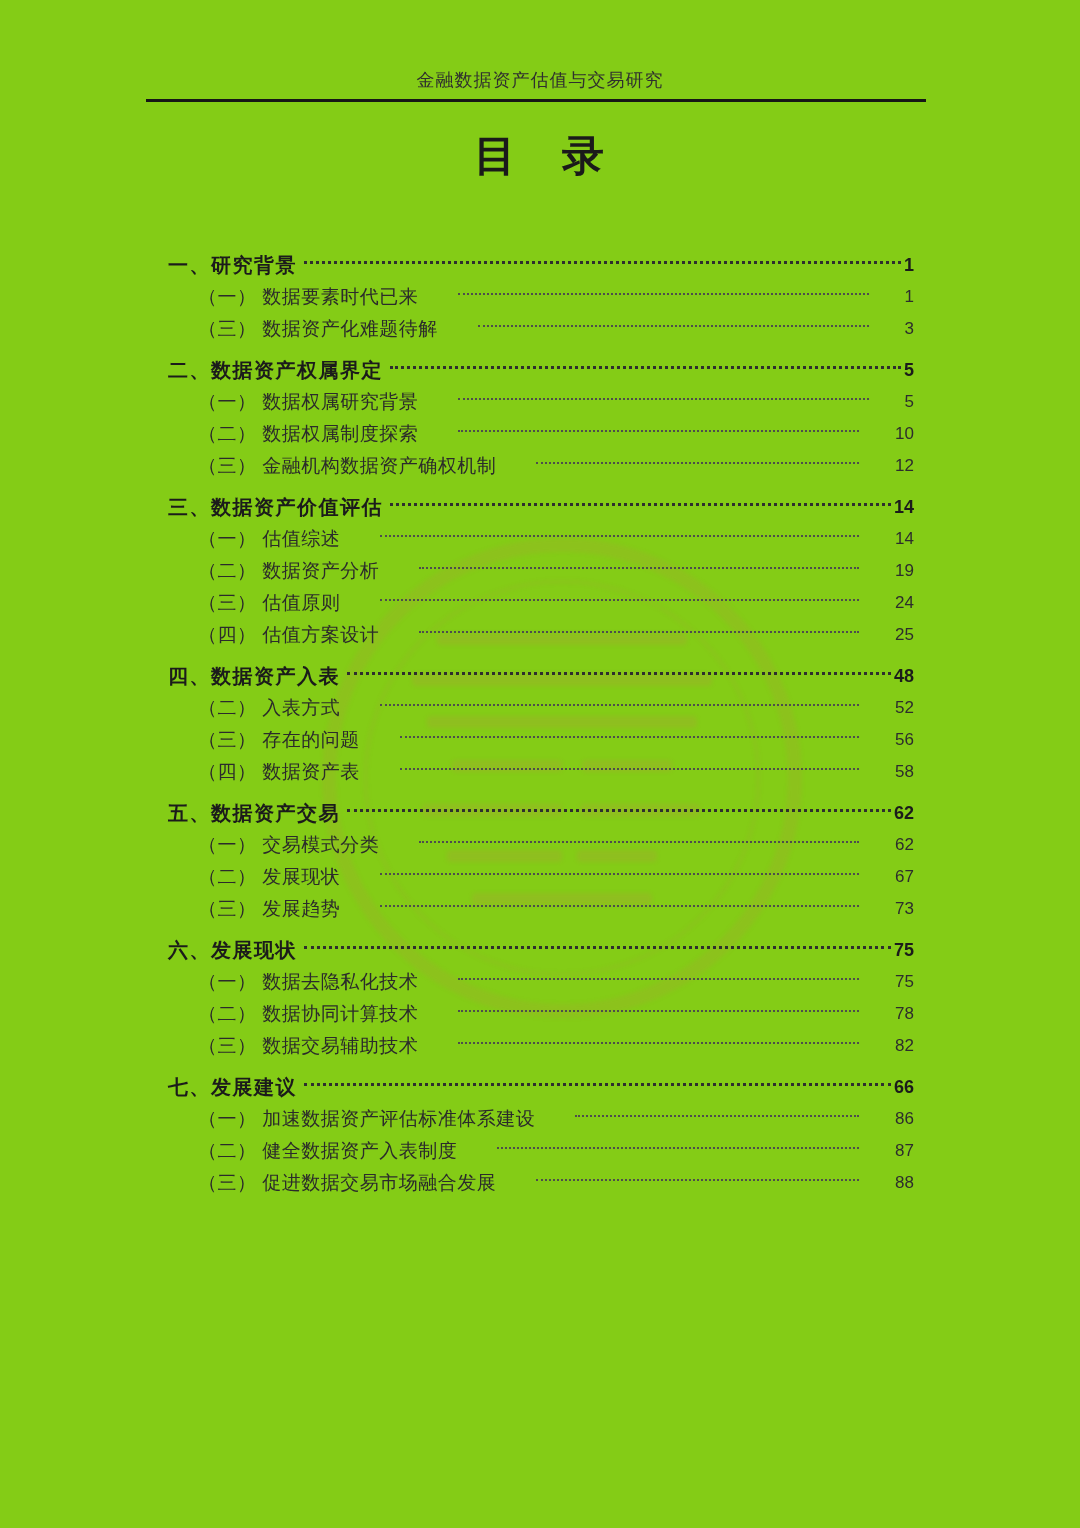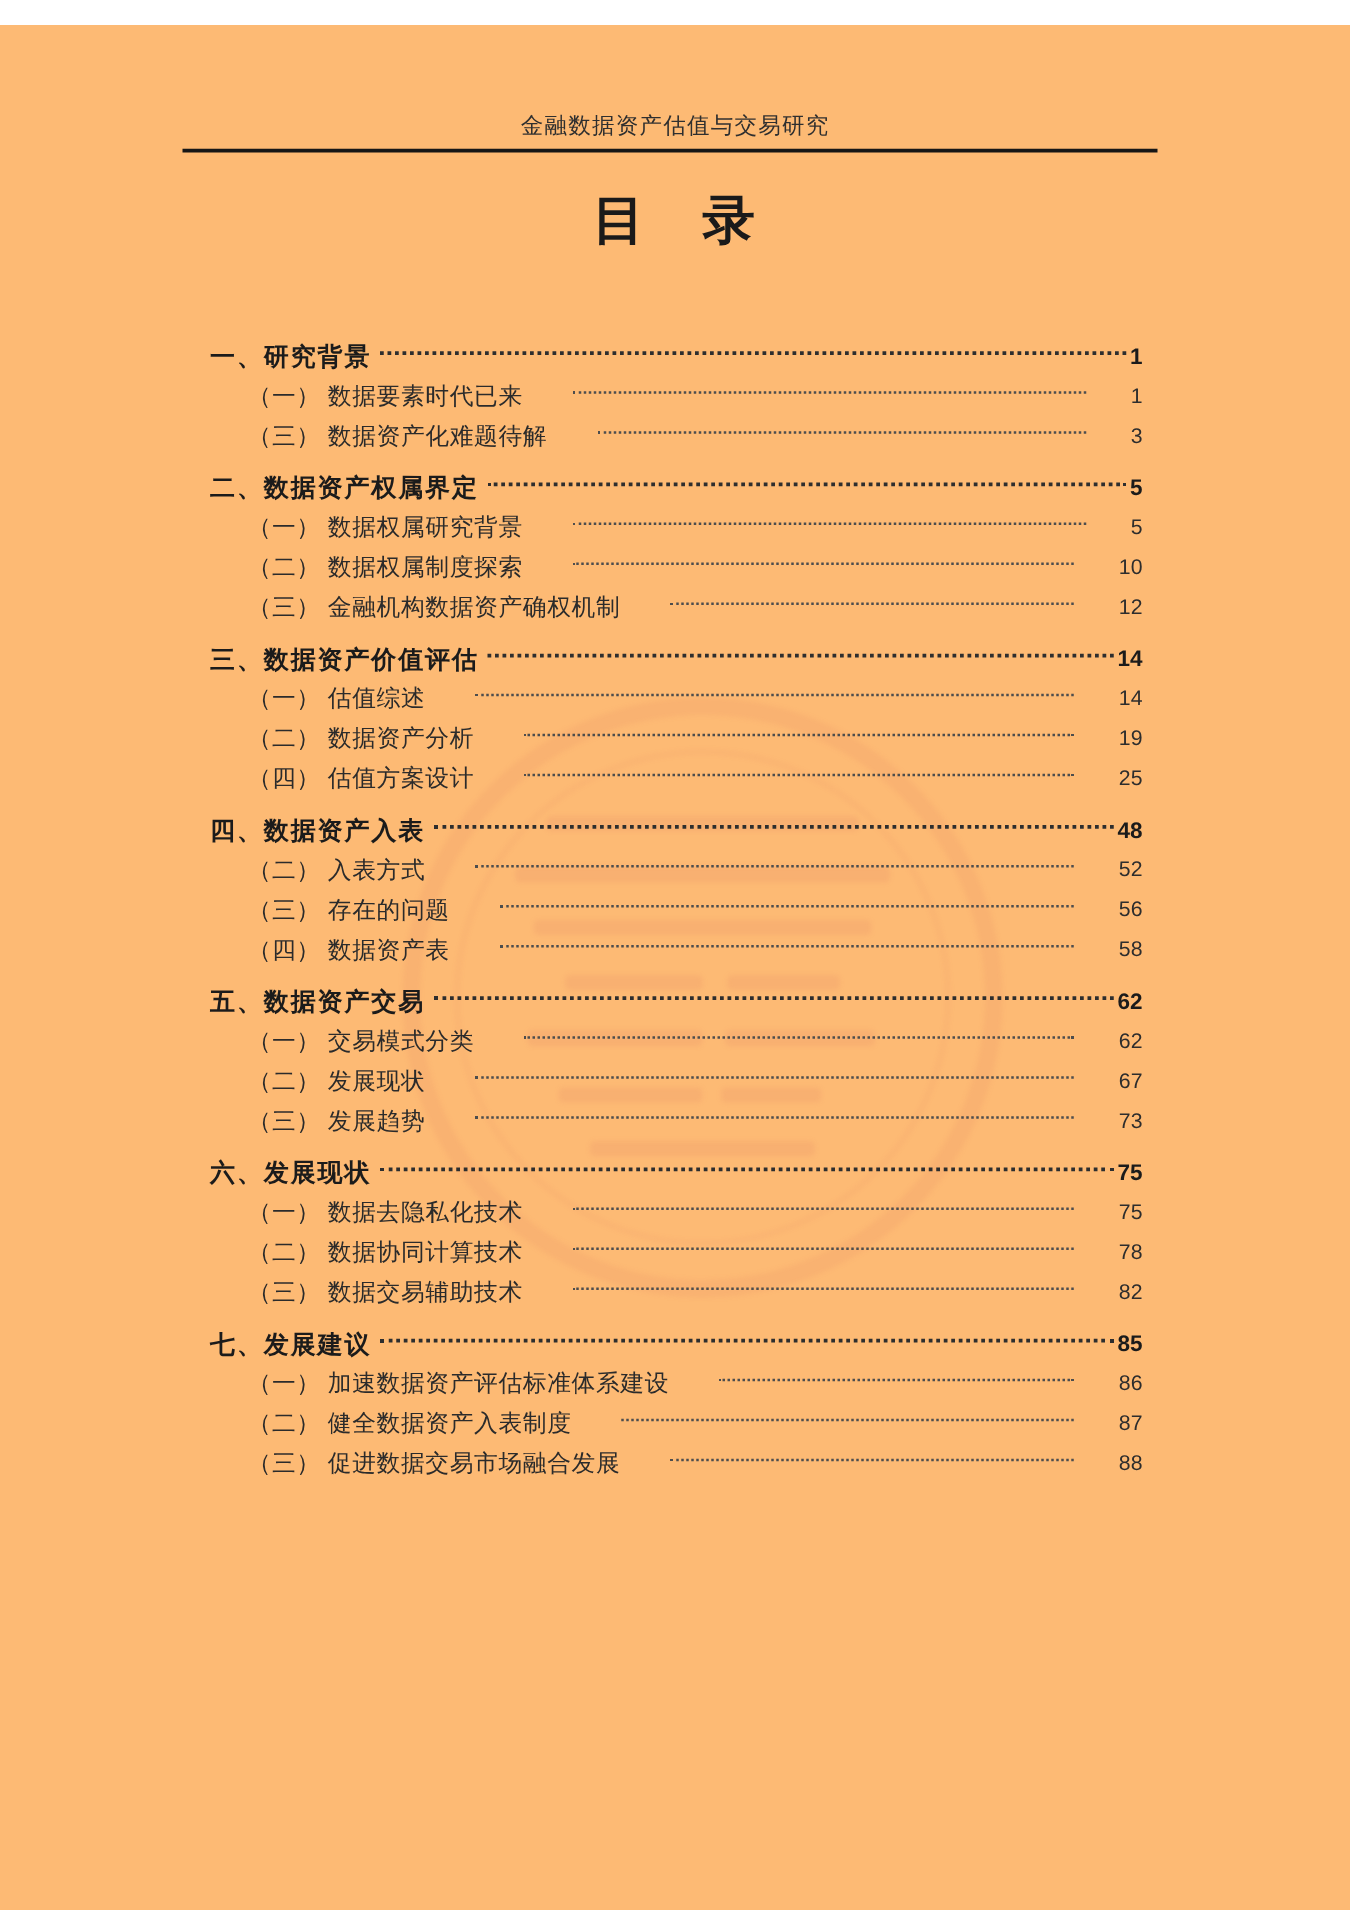--- a/index.html
+++ b/index.html
@@ -5,22 +5,21 @@
   * { margin:0; padding:0; box-sizing:border-box; }
   html,body { background:#ffffff; }
   body {
     width:1080px; height:1528px;
     position:relative;
     font-family:"Liberation Sans", sans-serif;
     overflow:hidden;
   }
   .page {
     position:absolute; inset:0;
-    background:#fdba74;
-    margin-top:20px;
+    background:#84cc16;
   }
 
   
   .running-header {
     position:absolute; top:68px; left:0; right:0;
     text-align:center;
     font-family:"Liberation Serif", serif;
     font-size:18px; color:#2f2f2f;
     letter-spacing:1px;
   }
@@ -173,20 +172,25 @@
           <span class="label">（一） 估值综述</span>
           <span class="dots"></span>
           <span class="pagenum">14</span>
         </div>
         <div class="toc-row toc-item">
           <span class="label">（二） 数据资产分析</span>
           <span class="dots"></span>
           <span class="pagenum">19</span>
         </div>
         <div class="toc-row toc-item">
+          <span class="label">（三） 估值原则</span>
+          <span class="dots"></span>
+          <span class="pagenum">24</span>
+        </div>
+        <div class="toc-row toc-item">
           <span class="label">（四） 估值方案设计</span>
           <span class="dots"></span>
           <span class="pagenum">25</span>
         </div>
       </div>
       <div class="toc-section">
         <div class="toc-row toc-section-header">
           <span class="label">四、数据资产入表</span>
           <span class="dots"></span>
           <span class="pagenum">48</span>
@@ -248,21 +252,21 @@
         <div class="toc-row toc-item">
           <span class="label">（三） 数据交易辅助技术</span>
           <span class="dots"></span>
           <span class="pagenum">82</span>
         </div>
       </div>
       <div class="toc-section">
         <div class="toc-row toc-section-header">
           <span class="label">七、发展建议</span>
           <span class="dots"></span>
-          <span class="pagenum">85</span>
+          <span class="pagenum">66</span>
         </div>
         <div class="toc-row toc-item">
           <span class="label">（一） 加速数据资产评估标准体系建设</span>
           <span class="dots"></span>
           <span class="pagenum">86</span>
         </div>
         <div class="toc-row toc-item">
           <span class="label">（二） 健全数据资产入表制度</span>
           <span class="dots"></span>
           <span class="pagenum">87</span>

